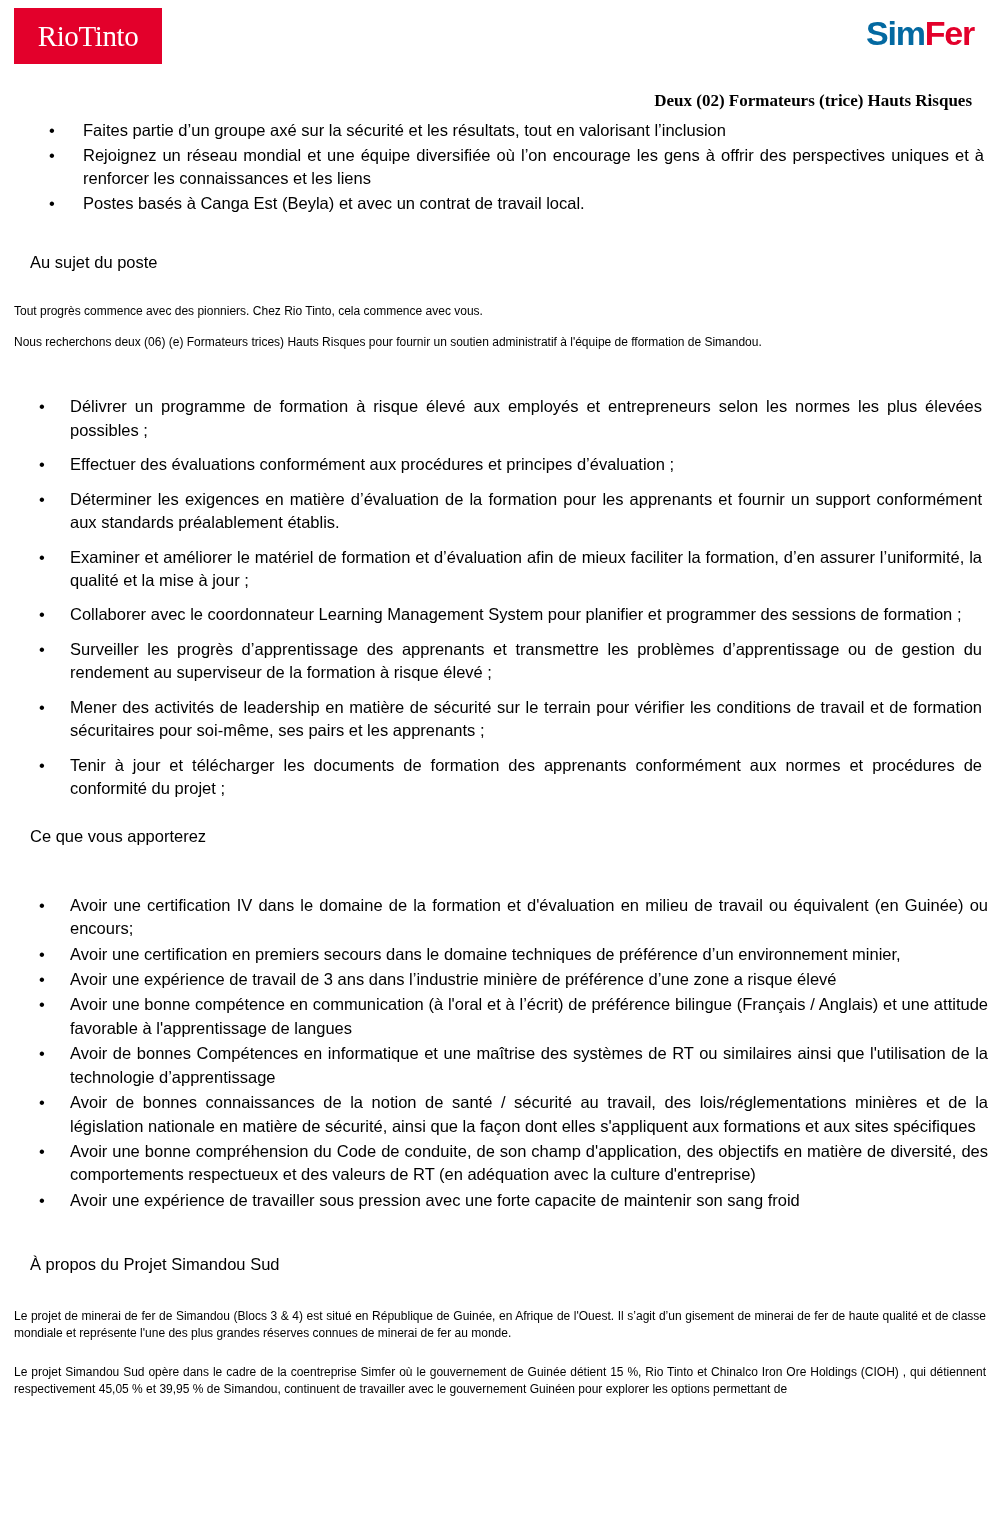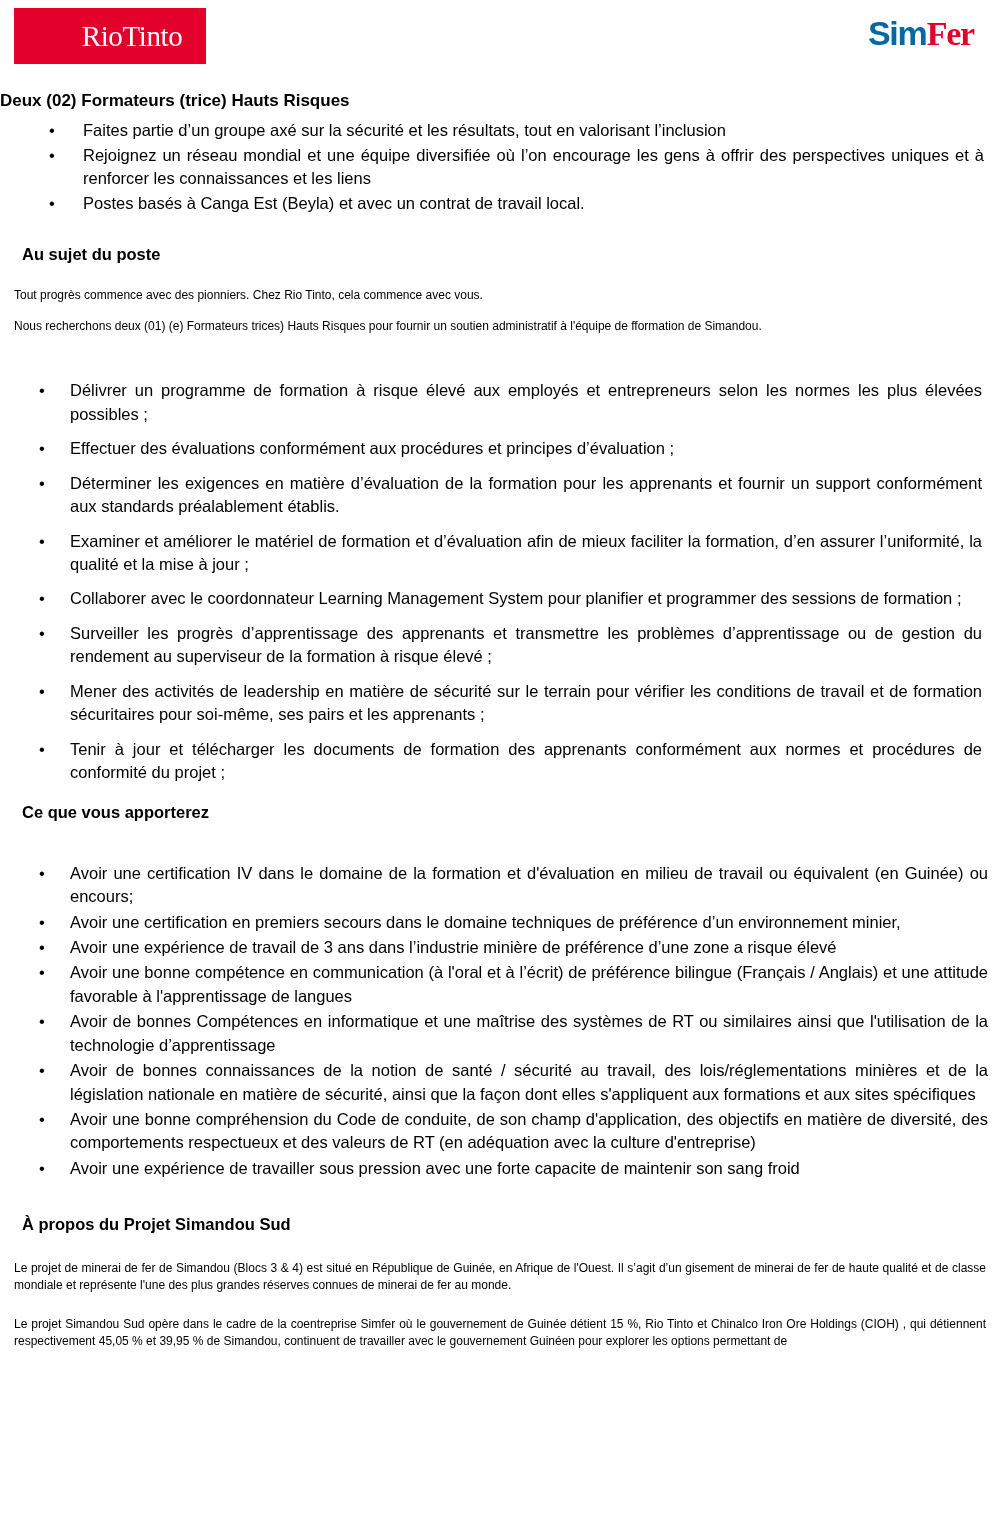--- a/index.html
+++ b/index.html
@@ -30,50 +30,50 @@
   .riotinto-logo {
     position: absolute;
     left: 14px;
     top: 8px;
     width: 148px;
     height: 56px;
     background: #E3002B;
     display: flex;
     align-items: center;
     justify-content: center;
-    padding-left: 44px;
   }
   .riotinto-logo span {
     font-family: "Liberation Serif", serif;
     color: #ffffff;
     font-size: 29px;
     line-height: 1;
     letter-spacing: -0.4px;
     font-weight: 400;
   }
   .simfer-logo {
     position: absolute;
     right: 26px;
     top: 16px;
     font-size: 34px;
     font-weight: bold;
     letter-spacing: -1.2px;
     line-height: 1;
   }
   .simfer-logo .sim { color: #0369a1; }
-  .simfer-logo .fer { color: #E3002B; font-family: Liberation Serif, serif; }
+  .simfer-logo .fer { color: #E3002B; }
 
   
   .doc-title {
-    text-align: left;
+    text-align: right;
     font-weight: bold;
     font-size: 17px;
     line-height: 1.25;
     margin: 18px 0 8px 0;
     padding-right: 28px;
+    font-family: Liberation Serif, serif;
   }
 
   ul {
     list-style: none;
     margin: 0;
     padding: 0;
   }
   li {
     position: relative;
     font-size: 16.5px;
@@ -107,22 +107,22 @@
   .list-b li .bullet { left: 34px; }
 
   .list-resp { margin-right: 18px; }
   .list-resp li { margin-bottom: 11px; }
 
   .list-bring { margin-right: 12px; }
   .list-bring li { margin-bottom: 2px; }
 
   h2.section-heading {
     font-size: 16.5px;
-    font-weight: bold;
-    margin: 8px;
+    font-weight: normal;
+    margin: 16px;
     padding: 0 0 0 14px;
     line-height: 1.3;
   }
 
   p.para {
     font-size: 12px;
     line-height: 1.42;
     margin: 0;
     padding: 0 14px 0 14px;
     text-align: justify;
@@ -167,21 +167,21 @@
       <span class="txt">Postes basés à Canga Est (Beyla) et avec un contrat de travail local.</span>
     </li>
   </ul>
 
   <div class="sp-20"></div>
 
   <h2 class="section-heading">Au sujet du poste</h2>
   <div class="sp-14"></div>
   <p class="para nojust">Tout progrès commence avec des pionniers. Chez Rio Tinto, cela commence avec vous.</p>
   <div class="sp-14"></div>
-  <p class="para">Nous recherchons deux (01) (e) Formateurs trices) Hauts Risques pour fournir un soutien administratif à l'équipe de fformation de Simandou.</p>
+  <p class="para">Nous recherchons deux (06) (e) Formateurs trices) Hauts Risques pour fournir un soutien administratif à l'équipe de fformation de Simandou.</p>
   <div class="sp-34"></div>
   <div class="sp-10"></div>
 
   <ul class="list-b list-resp">
     <li>
       <span class="bullet">•</span>
       <span class="txt">Délivrer un programme de formation à risque élevé aux employés et entrepreneurs selon les normes les plus élevées possibles ;</span>
     </li>
     <li>
       <span class="bullet">•</span>

